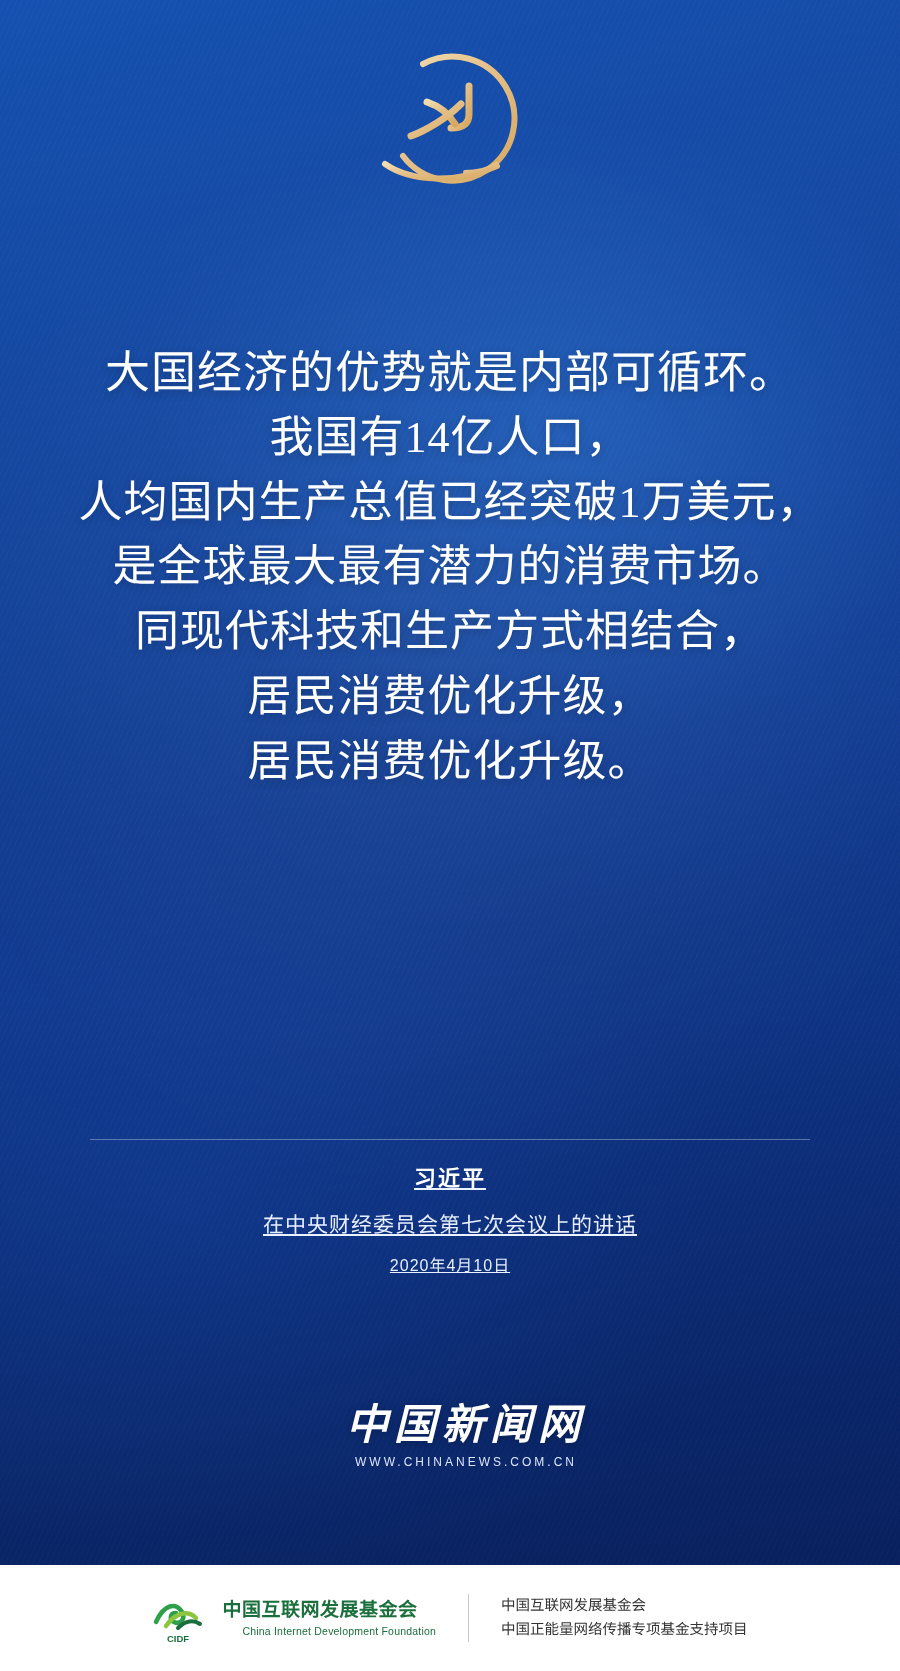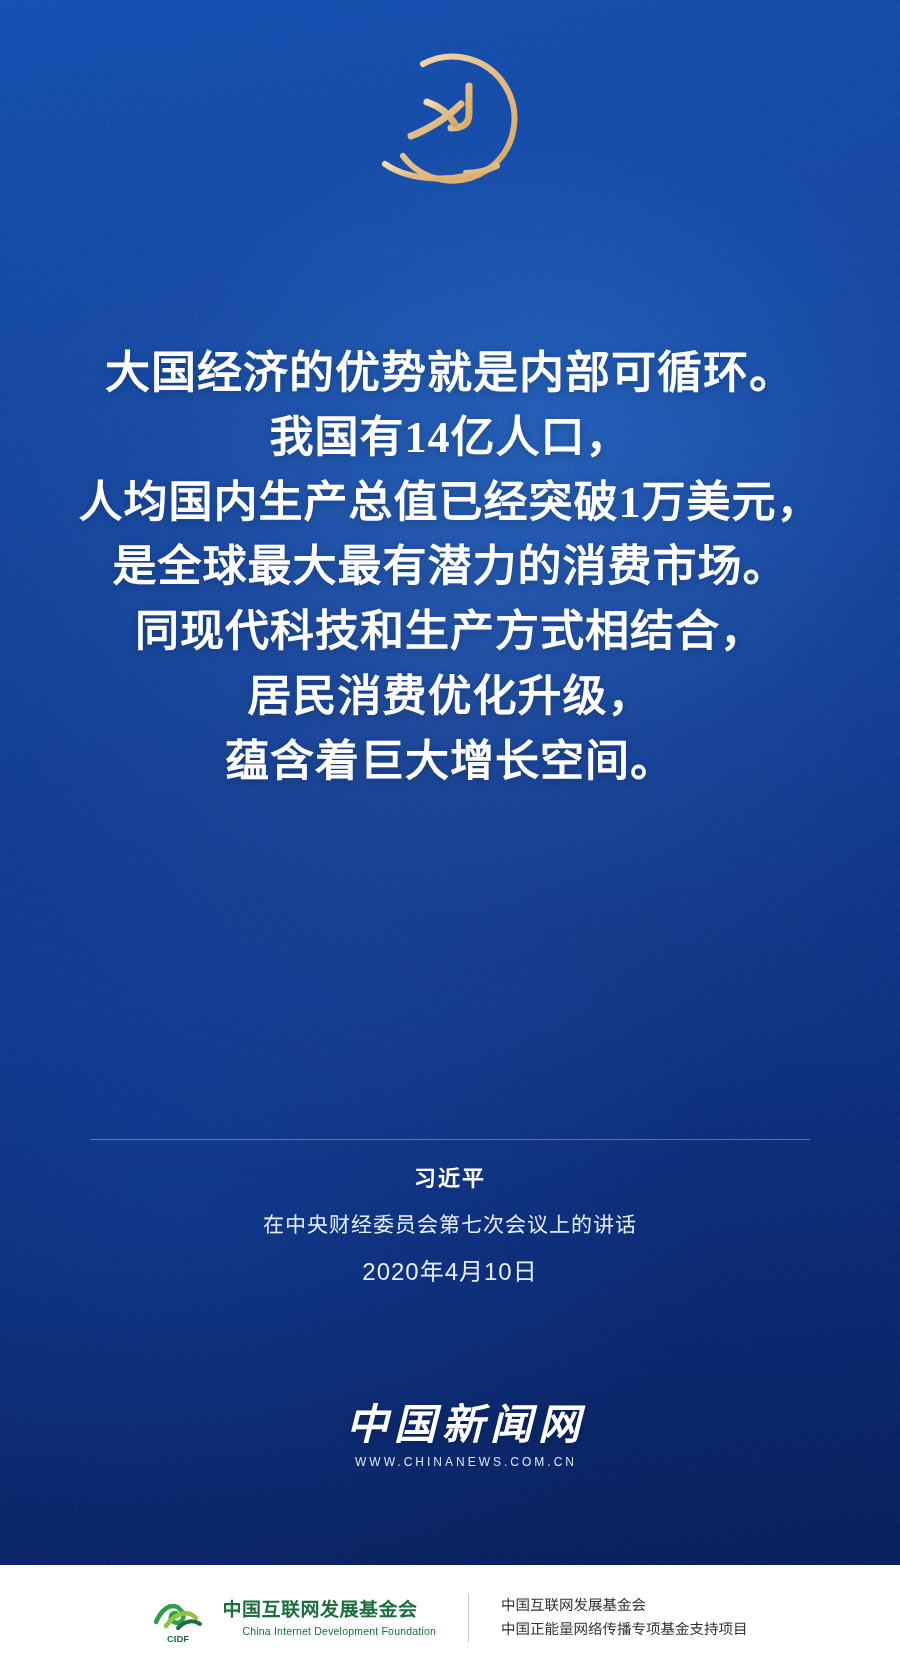--- a/index.html
+++ b/index.html
@@ -68,21 +68,21 @@
   
   .quote {
     position: absolute;
     top: 340px;
     left: 0;
     width: 900px;
     z-index: 3;
     text-align: center;
     color: #ffffff;
     font-family: "Liberation Serif", serif;
-    font-weight: bold;
+    font-weight: normal;
     font-size: 44px;
     line-height: 1.47;
     letter-spacing: 1px;
     text-shadow: 0 2px 10px rgba(0,0,0,0.22);
   }
   .quote .line {
     white-space: nowrap;
     display: block;
   }
   .quote .line.l1 { font-size: 45px; }
@@ -98,37 +98,38 @@
     z-index: 3;
   }
   .attrib {
     position: absolute;
     top: 1160px;
     left: 0;
     width: 900px;
     text-align: center;
     color: #eaf1ff;
     z-index: 3;
+    text-decoration: underline;
   }
   .attrib .name {
     font-family: "Liberation Sans", sans-serif;
     font-weight: bold;
     font-size: 22px;
     letter-spacing: 2px;
     margin-bottom: 16px;
     color: #ffffff;
   }
   .attrib .occasion {
     font-size: 21px;
     letter-spacing: 1px;
     margin-bottom: 14px;
     color: #e6eeff;
   }
   .attrib .date {
-    font-size: 24px;
+    font-size: 16px;
     letter-spacing: 1px;
     color: #e6eeff;
   }
 
   
   .brand {
     position: absolute;
     top: 1390px;
     left: 16px;
     width: 900px;
@@ -253,21 +254,21 @@
     </div>
   </div>
 
   <div class="quote">
     <span class="line l1">大国经济的优势就是内部可循环。</span>
     <span class="line">我国有14亿人口，</span>
     <span class="line">人均国内生产总值已经突破1万美元，</span>
     <span class="line">是全球最大最有潜力的消费市场。</span>
     <span class="line">同现代科技和生产方式相结合，</span>
     <span class="line">居民消费优化升级，</span>
-    <span class="line">蕴含着巨大增长空间。</span>
+    <span class="line">居民消费优化升级。</span>
   </div>
 
   <div class="divider"></div>
 
   <div class="attrib">
     <div class="name">习近平</div>
     <div class="occasion">在中央财经委员会第七次会议上的讲话</div>
     <div class="date">2020年4月10日</div>
   </div>
 

